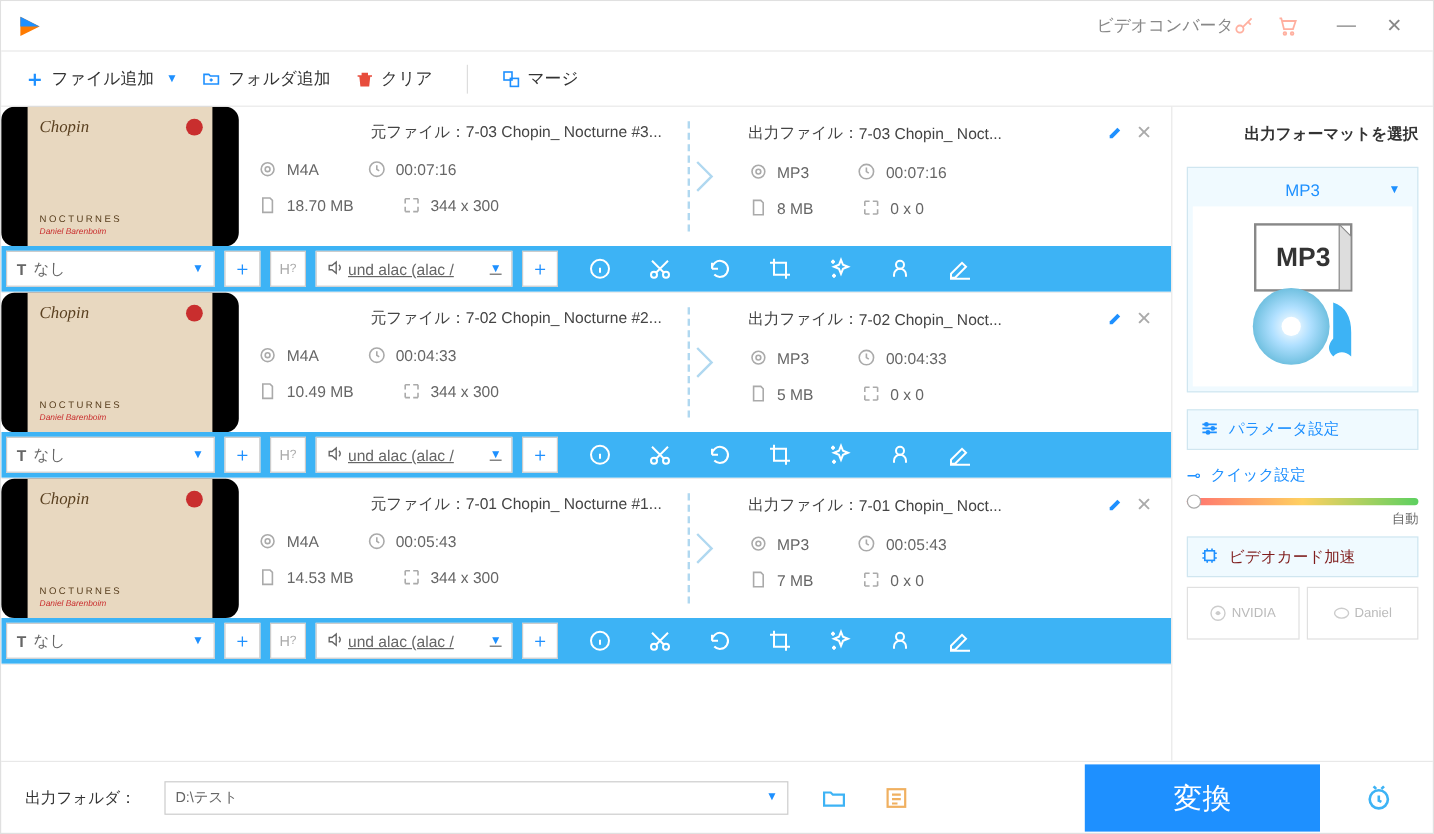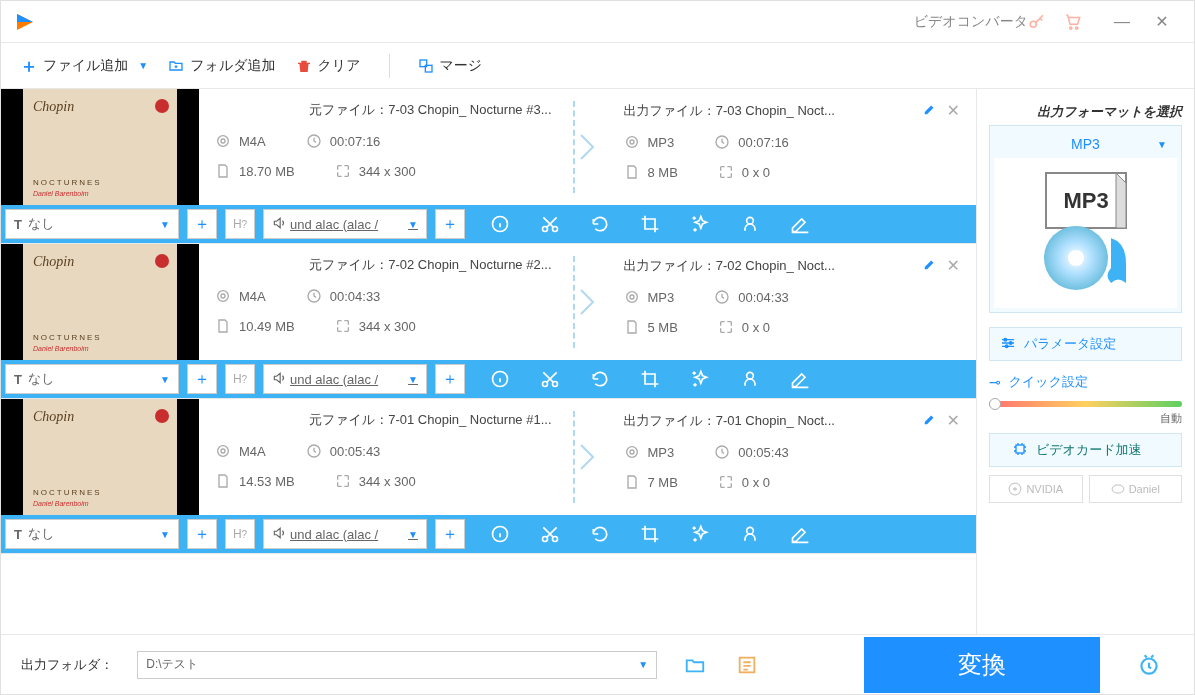--- a/index.html
+++ b/index.html
@@ -24,21 +24,21 @@
 .divider { width: 1px; height: 24px; background: #ddd; margin: 0 8px; }
 
 
 .main { flex: 1; display: flex; overflow: hidden; }
 .files-area { flex: 1; overflow-y: auto; background: #fff; }
 .side-panel { width: 218px; padding: 14px 12px; border-left: 1px solid #e8e8e8; background: #fff; display: flex; flex-direction: column; }
 
 
 .file-row { display: flex; flex-direction: column; border-bottom: 1px solid #e8e8e8; }
 .file-upper { display: flex; height: 116px; }
-.thumb { width: 198px; height: 116px; background: #000; display: flex; align-items: center; justify-content: center; position: relative; }
+.thumb { width: 198px; height: 116px; background: #000; display: flex; align-items: center; justify-content: center; position: relative; border-radius: 11px; }
 .thumb-img { width: 154px; height: 116px; background: #e8d8c0; position: relative; }
 .thumb-label { position: absolute; top: 10px; left: 10px; font-family: cursive; color: #5a4020; font-size: 14px; font-style: italic; }
 .thumb-dot { position: absolute; top: 10px; right: 8px; width: 14px; height: 14px; background: #c92e2e; border-radius: 50%; }
 .thumb-bottom { position: absolute; bottom: 18px; left: 10px; font-size: 8px; letter-spacing: 2px; color: #5a4020; }
 .thumb-sub { position: absolute; bottom: 8px; left: 10px; font-size: 7px; color: #c92e2e; font-style: italic; }
 
 .file-info { flex: 1; display: flex; padding: 12px 16px; gap: 21px; }
 .info-col { flex: 1; display: flex; flex-direction: column; gap: 14px; }
 .info-line { font-size: 13px; color: #444; font-family: monospace; }
 .info-pair { display: flex; gap: 40px; }
@@ -54,41 +54,41 @@
 .action-bar { height: 38px; background: #3db3f5; display: flex; align-items: center; padding: 0 0; }
 .ab-select { height: 30px; background: #fff; border: 1px solid #ccc; display: flex; align-items: center; padding: 0 8px; font-size: 13px; color: #666; cursor: pointer; margin: 0 4px; }
 .ab-select-t { width: 174px; }
 .ab-select-audio { width: 164px; text-decoration: underline; }
 .ab-arrow { margin-left: auto; color: #1e90ff; font-size: 10px; }
 .ab-btn { width: 30px; height: 30px; background: #fff; border: 1px solid #ccc; display: flex; align-items: center; justify-content: center; cursor: pointer; margin: 0 4px; color: #1e90ff; font-size: 16px; }
 .ab-tools { flex: 1; display: flex; align-items: center; justify-content: flex-start; gap: 28px; padding: 0 20px; }
 .ab-tool { width: 22px; height: 22px; cursor: pointer; display: flex; align-items: center; justify-content: center; }
 
 
-.side-title { font-size: 13px; font-weight: bold; color: #333; margin-bottom: 4px; font-style: italic; }
+.side-title { font-size: 13px; font-weight: bold; color: #333; margin-bottom: 18px; }
 .format-box { border: 1px solid #d0e6f0; background: #f0faff; padding: 4px; margin-bottom: 14px; }
 .format-header { height: 28px; display: flex; align-items: center; justify-content: center; font-size: 14px; color: #1e90ff; cursor: pointer; position: relative; }
 .format-header .ab-arrow { position: absolute; right: 10px; }
 .format-preview { height: 150px; background: #fff; display: flex; align-items: center; justify-content: center; }
 .side-btn { height: 34px; border: 1px solid #d0e6f0; background: #f0faff; display: flex; align-items: center; gap: 8px; padding: 0 10px; cursor: pointer; font-size: 13px; color: #1e90ff; margin-bottom: 12px; }
 .quick-title { display: flex; align-items: center; gap: 8px; font-size: 13px; color: #1e90ff; margin-bottom: 10px; }
 .slider-track { height: 6px; background: linear-gradient(to right, #ff7070, #ffd060, #5cd060); border-radius: 3px; position: relative; margin-bottom: 4px; }
 .slider-thumb { position: absolute; left: 0; top: -3px; width: 12px; height: 12px; background: #fff; border: 1px solid #aaa; border-radius: 50%; }
 .slider-label { font-size: 11px; color: #666; margin-bottom: 7px; font-family: Liberation Serif, serif; }
-.accel-btn { height: 34px; border: 1px solid #d0e6f0; background: #f0faff; display: flex; align-items: center; gap: 8px; padding: 0 22px; cursor: pointer; font-size: 13px; color: #0f766e; margin-bottom: 8px; }
+.accel-btn { height: 34px; border: 1px solid #d0e6f0; background: #f0faff; display: flex; align-items: center; gap: 8px; padding: 0 10px; cursor: pointer; font-size: 13px; color: #7f1d1d; margin-bottom: 8px; }
 .vendor-row { display: flex; gap: 6px; }
-.vendor-box { flex: 1; height: 28px; border: 1px solid #e0e0e0; display: flex; align-items: center; justify-content: center; font-size: 11px; color: #bbb; gap: 4px; }
+.vendor-box { flex: 1; height: 44px; border: 1px solid #e0e0e0; display: flex; align-items: center; justify-content: center; font-size: 11px; color: #bbb; gap: 4px; }
 
 
 .bottom-bar { height: 60px; display: flex; align-items: center; padding: 0 20px; border-top: 1px solid #e8e8e8; gap: 24px; }
 .out-label { font-size: 13px; color: #333; }
 .out-select { flex: 1; max-width: 520px; height: 28px; border: 1px solid #ccc; display: flex; align-items: center; padding: 0 8px; font-size: 12px; color: #666; cursor: pointer; }
 .out-select .ab-arrow { margin-left: auto; }
 .bottom-ico { width: 28px; height: 28px; display: flex; align-items: center; justify-content: center; cursor: pointer; color: #3db3f5; }
-.convert-btn { width: 236px; height: 56px; background: #1e90ff; color: #fff; font-size: 24px; display: flex; align-items: center; justify-content: center; cursor: pointer; margin-left: auto; }
+.convert-btn { width: 196px; height: 56px; background: #1e90ff; color: #fff; font-size: 24px; display: flex; align-items: center; justify-content: center; cursor: pointer; margin-left: auto; }
 .clock-btn { width: 50px; height: 56px; display: flex; align-items: center; justify-content: center; cursor: pointer; color: #3db3f5; }
 </style>
 </head>
 <body>
 
 <div class="window">
 
   <div class="titlebar">
     <div class="app-logo">
       <svg viewBox="0 0 24 24" width="24" height="24">

